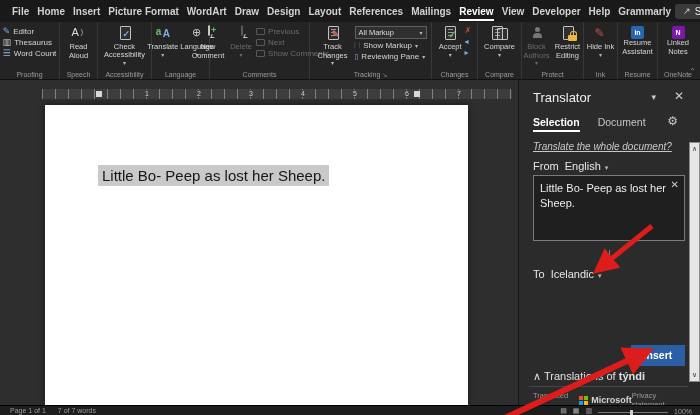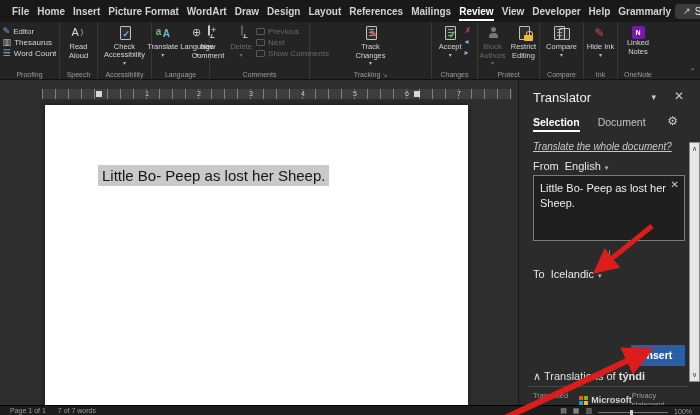--- a/index.html
+++ b/index.html
@@ -246,20 +246,36 @@
     <div class="grp" style="width:122px">
       <div class="grp-row" style="gap:4px">
         <div class="btn-lg" style="width:36px">
           <span class="ic">
             <span class="doc doc-lines"></span>
             <span class="ov" style="color:#d06060;font-size:9px;left:7px;top:4px">✎</span>
           </span>
           <span>Track Changes</span>
           <span class="caret">▾</span>
         </div>
+        <div class="stack" style="padding-top:1px">
+          <div class="combo">
+            <span>All Markup</span>
+            <span class="caret">▾</span>
+          </div>
+          <div class="mini">
+            <span class="gi" style="color:#b8b8b8;font-size:7px">🗌</span>
+            <span>Show Markup</span>
+            <span class="caret">▾</span>
+          </div>
+          <div class="mini">
+            <span class="gi" style="color:#8fb8e8;font-size:7px">▯</span>
+            <span>Reviewing Pane</span>
+            <span class="caret">▾</span>
+          </div>
+        </div>
       </div>
       <div class="grp-name"><span>Tracking</span>
         <span style="font-size:6px;color:#9b9b9b">↘</span>
       </div>
     </div>
 
     <div class="grp" style="width:46px">
       <div class="grp-row" style="gap:2px">
         <div class="btn-lg">
           <span class="ic">
@@ -269,65 +285,72 @@
           <span>Accept</span>
           <span class="caret">▾</span>
         </div>
         <div class="stack" style="padding-top:2px;gap:3px">
           <span class="gi" style="color:#c05050;font-size:8px">✗</span>
           <span class="gi" style="color:#7ab0e8;font-size:8px">◂</span>
           <span class="gi" style="color:#7ab0e8;font-size:8px">▸</span>
         </div>
       </div>
       <div class="grp-name">Changes</div>
-    </div>
-
-    <div class="grp" style="width:62px">
-      <div class="grp-row" style="gap:2px">
-        <div class="btn-lg disabled" style="width:28px">
-          <span class="ic">
-            <span class="person" style="position:absolute;left:3px;top:1px"></span>
-          </span>
-          <span>Block Authors</span>
-          <span class="caret">▾</span>
-        </div>
-        <div class="btn-lg" style="width:30px">
-          <span class="ic">
-            <span class="doc"></span>
-            <span class="lock"></span>
-          </span>
-          <span>Restrict Editing</span>
-        </div>
-      </div>
-      <div class="grp-name">Protect</div>
     </div>
 
     <div class="grp" style="width:44px">
       <div class="btn-lg">
         <span class="ic">
           <span class="doc doc-lines" style="left:1px"></span>
           <span class="doc" style="left:6px;top:2px;height:12px"></span>
         </span>
         <span>Compare</span>
         <span class="caret">▾</span>
       </div>
       <div class="grp-name">Compare</div>
     </div>
 
+    <div class="grp" style="width:62px">
+      <div class="grp-row" style="gap:2px">
+        <div class="btn-lg disabled" style="width:28px">
+          <span class="ic">
+            <span class="person" style="position:absolute;left:3px;top:1px"></span>
+          </span>
+          <span>Block Authors</span>
+          <span class="caret">▾</span>
+        </div>
+        <div class="btn-lg" style="width:30px">
+          <span class="ic">
+            <span class="doc"></span>
+            <span class="lock"></span>
+          </span>
+          <span>Restrict Editing</span>
+        </div>
+      </div>
+      <div class="grp-name">Protect</div>
+    </div>
+
     <div class="grp" style="width:34px">
       <div class="btn-lg">
         <span class="ic">
           <span class="ov" style="color:#c85050;font-size:12px;left:2px;top:1px;font-weight:normal">✎</span>
         </span>
         <span>Hide Ink</span>
         <span class="caret">▾</span>
       </div>
       <div class="grp-name">Ink</div>
     </div>
 
+    <div class="grp" style="width:40px">
+      <div class="btn-lg">
+        <span class="sq-badge" style="background:#2867b2">in</span>
+        <span>Resume Assistant</span>
+      </div>
+      <div class="grp-name">Resume</div>
+    </div>
 
     <div class="grp" style="width:40px;border-right:none">
       <div class="btn-lg">
         <span class="sq-badge" style="background:#7719aa">N</span>
         <span>Linked Notes</span>
       </div>
       <div class="grp-name">OneNote</div>
     </div>
 
     <span id="ribbon-collapse">⌃</span>

